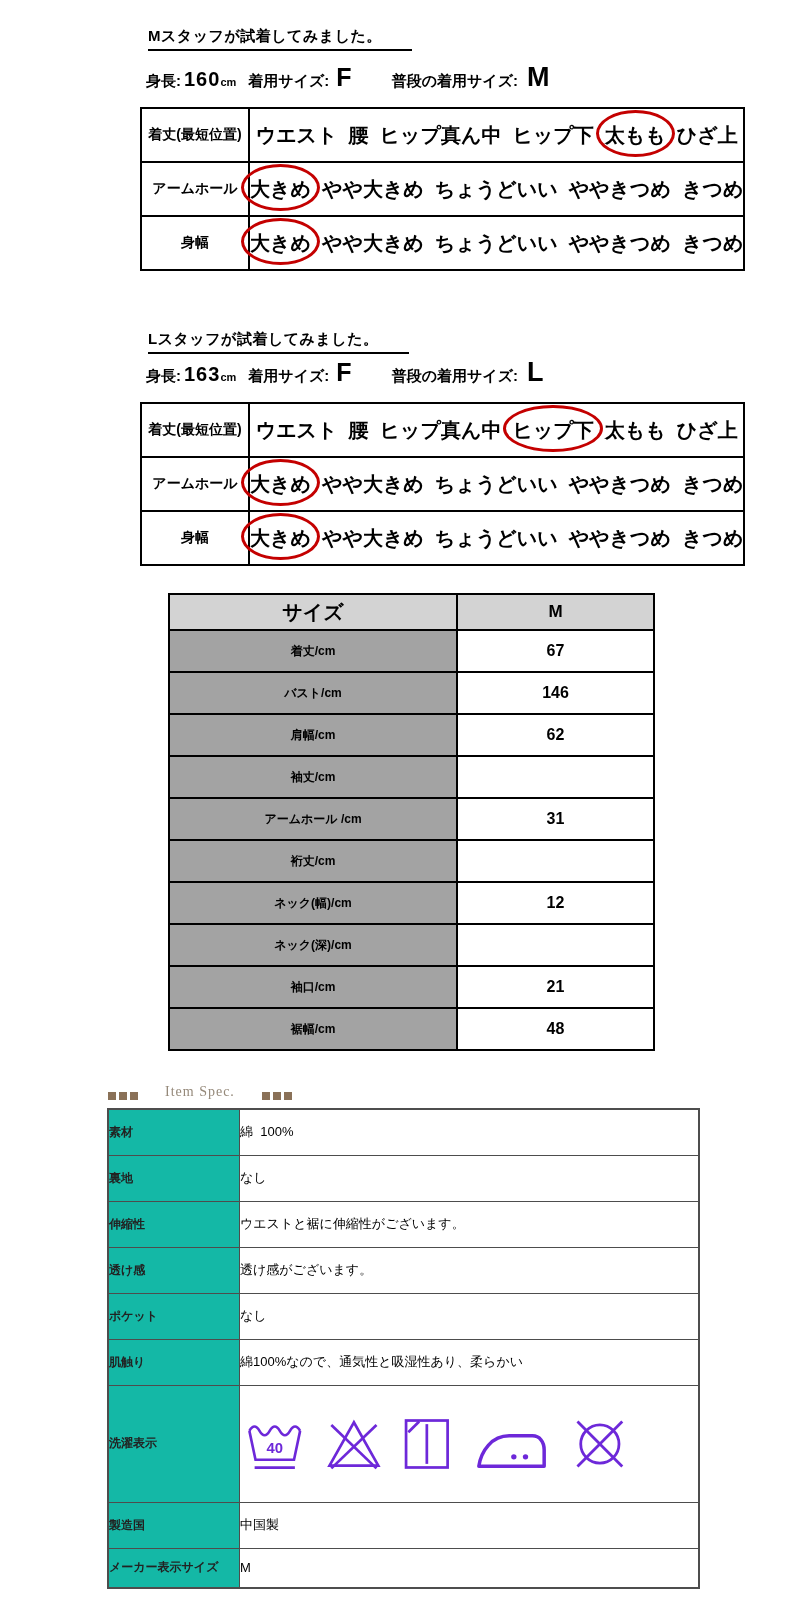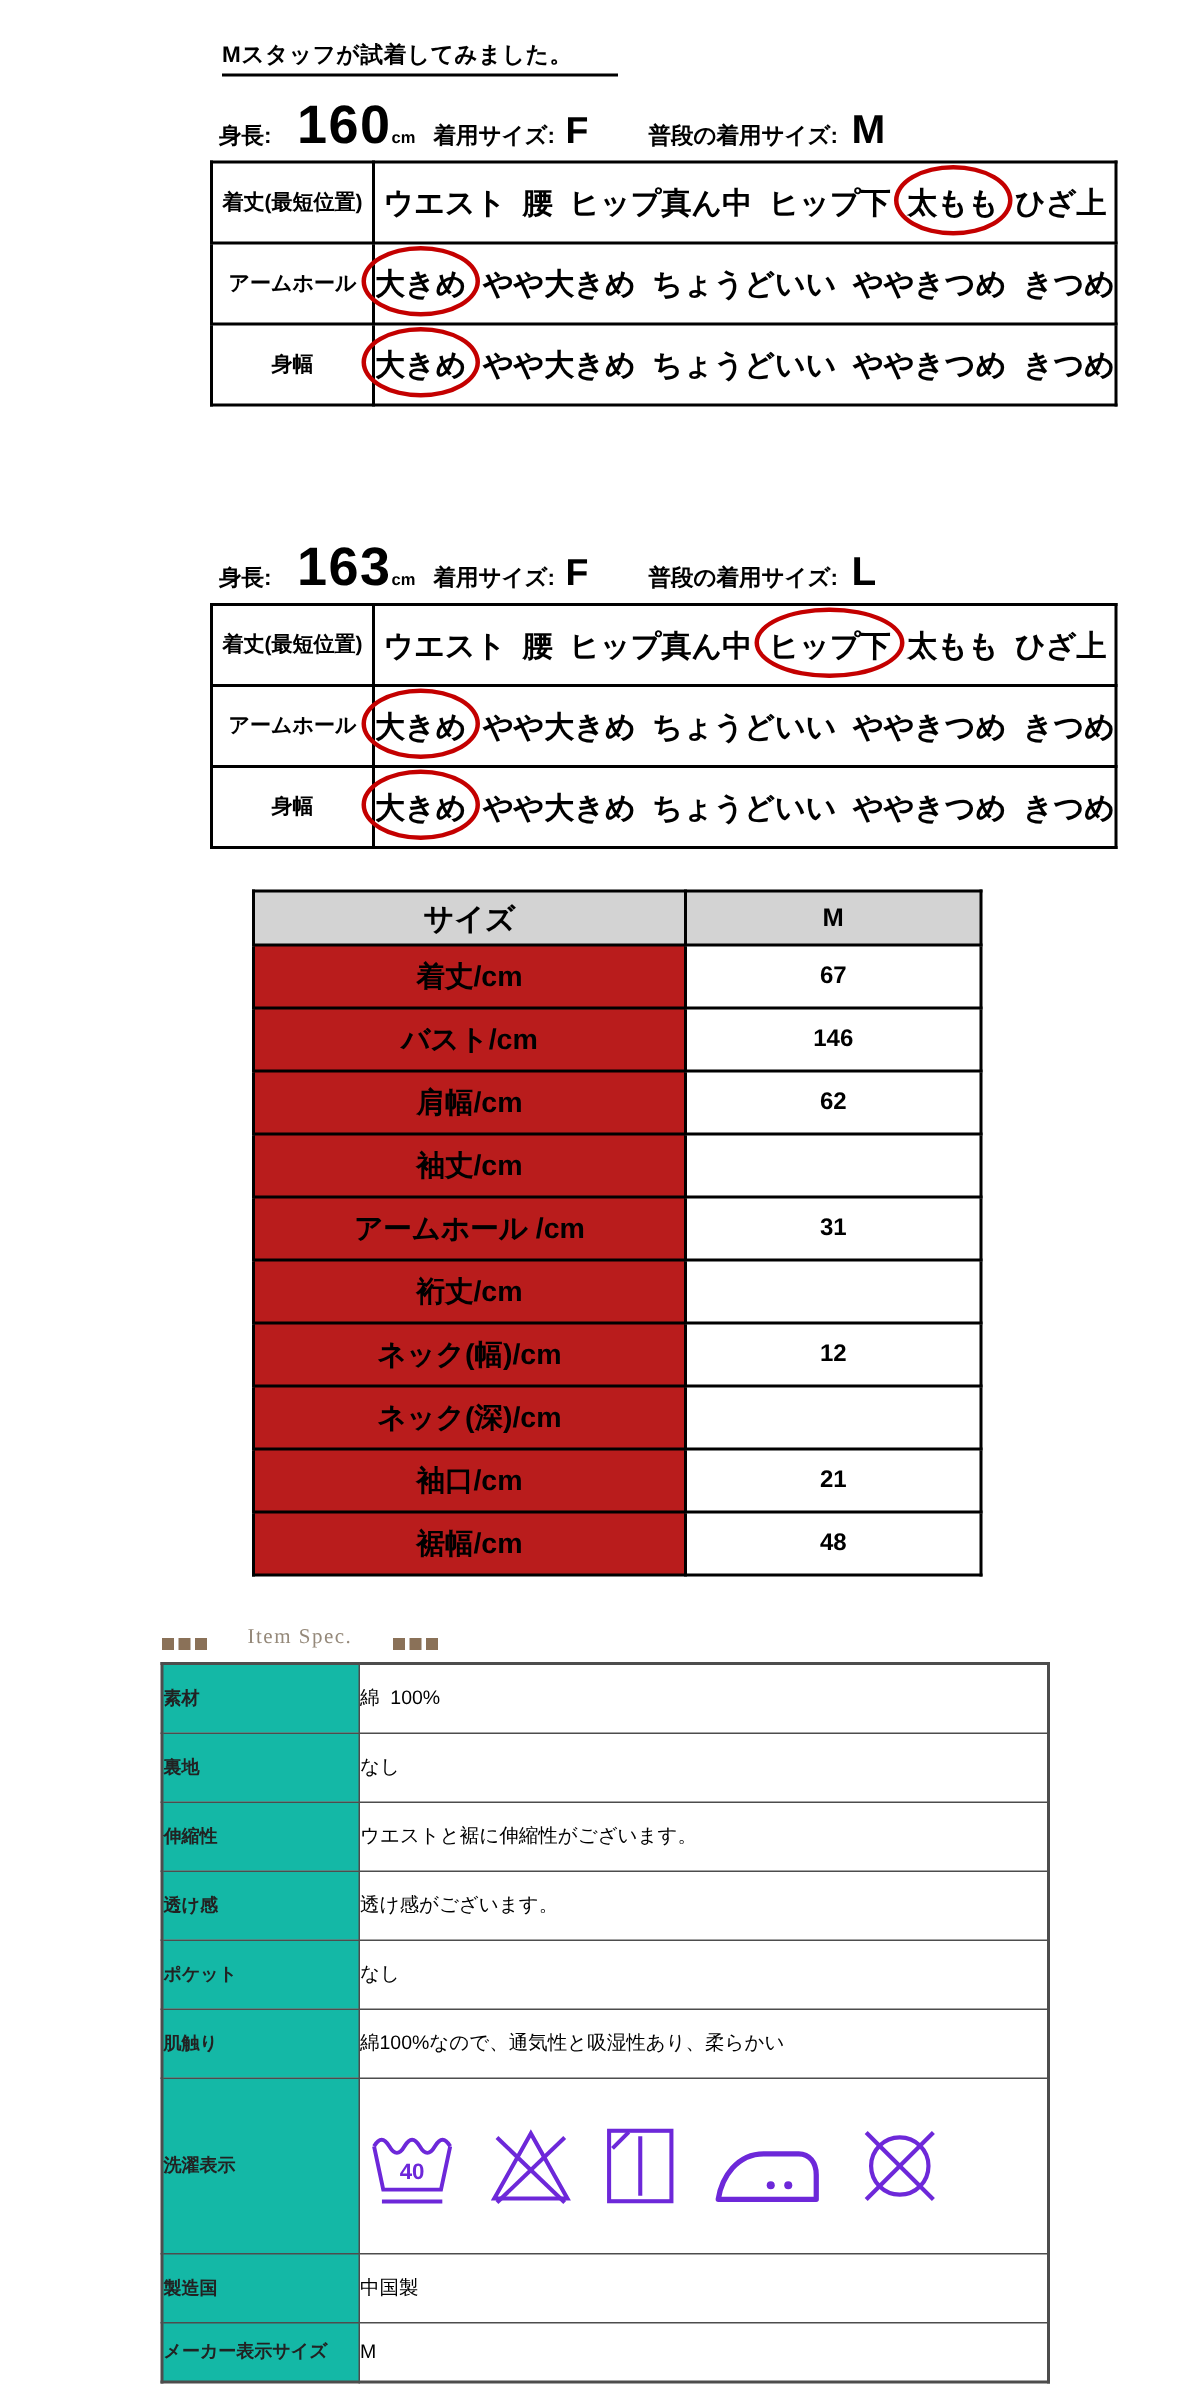--- a/index.html
+++ b/index.html
@@ -4,40 +4,40 @@
 <style>
   html,body{margin:0;padding:0;background:#fff;}
   .page{position:relative;width:800px;height:1600px;background:#ffffff;
         font-family:"Liberation Sans",sans-serif;color:#000;overflow:hidden;}
 
   
   .sec-heading{position:absolute;font-size:15px;font-weight:bold;
                border-bottom:2px solid #000;padding:0 30px 3px 0;letter-spacing:.5px;}
   .stats{position:absolute;display:flex;align-items:baseline;font-weight:bold;white-space:nowrap;}
   .stats .lbl{font-size:15px;}
-  .stats .big{font-size:36px;margin-left:17px;letter-spacing:1px;}
+  .stats .big{font-size:20px;margin-left:3px;letter-spacing:1px;}
   .stats .unit{font-size:11px;margin-right:12px;}
   .stats .wornv{font-size:25px;margin-left:7px;margin-right:40px;}
   .stats .usualv{font-size:27px;margin-left:9px;}
 
   
   .fit-table{position:absolute;border-collapse:collapse;table-layout:fixed;}
   .fit-table td{border:2px solid #000;height:52px;vertical-align:middle;padding:0;}
   .fit-label{width:106px;text-align:center;font-weight:bold;font-size:14px;border-radius:22px;}
   .fit-optcell{width:410px;}
   .opts{display:flex;justify-content:center;align-items:center;gap:11px;
         font-weight:bold;font-size:20px;}
   .opt{position:relative;white-space:nowrap;}
   .opt.circled::after{content:"";position:absolute;left:-9px;right:-9px;top:-12px;bottom:-8px;
         border:3px solid #c40000;border-radius:50%;pointer-events:none;}
 
   
   .size-table{position:absolute;border-collapse:collapse;table-layout:fixed;border:1px solid #000;}
   .size-table td{border:2px solid #000;text-align:center;vertical-align:middle;font-weight:bold;padding:0;}
-  .size-table .sl{width:286px;background:#b91c1c;font-size:19px;}
+  .size-table .sl{width:286px;background:#a3a3a3;font-size:12px;}
   .size-table .sv{width:195px;font-size:16px;}
   .size-table tr{height:42px;}
   .size-table tr.head{height:36px;}
   .size-table tr.head td{background:#d3d3d3;}
   .size-table tr.head .sl{font-size:20px;}
   .size-table tr.head .sv{font-size:17px;}
 
   
   .itemspec-head{position:absolute;display:flex;align-items:center;}
   .sqgroup{display:flex;gap:3px;}
@@ -108,20 +108,21 @@
           <span class="opt">やや大きめ</span>
           <span class="opt">ちょうどいい</span>
           <span class="opt">ややきつめ</span>
           <span class="opt">きつめ</span>
         </div>
       </td>
     </tr>
   </tbody>
     </table>
 
+  <div class="sec-heading" style="left:148px;top:330px;">Lスタッフが試着してみました。</div>
 
   <div class="stats" style="left:146px;top:357px;">
     <span class="lbl">身長:</span>
     <span class="big">163</span>
     <span class="unit">cm</span>
     <span class="lbl">着用サイズ:</span>
     <span class="wornv">F</span>
     <span class="lbl">普段の着用サイズ:</span>
     <span class="usualv">L</span>
   </div>

